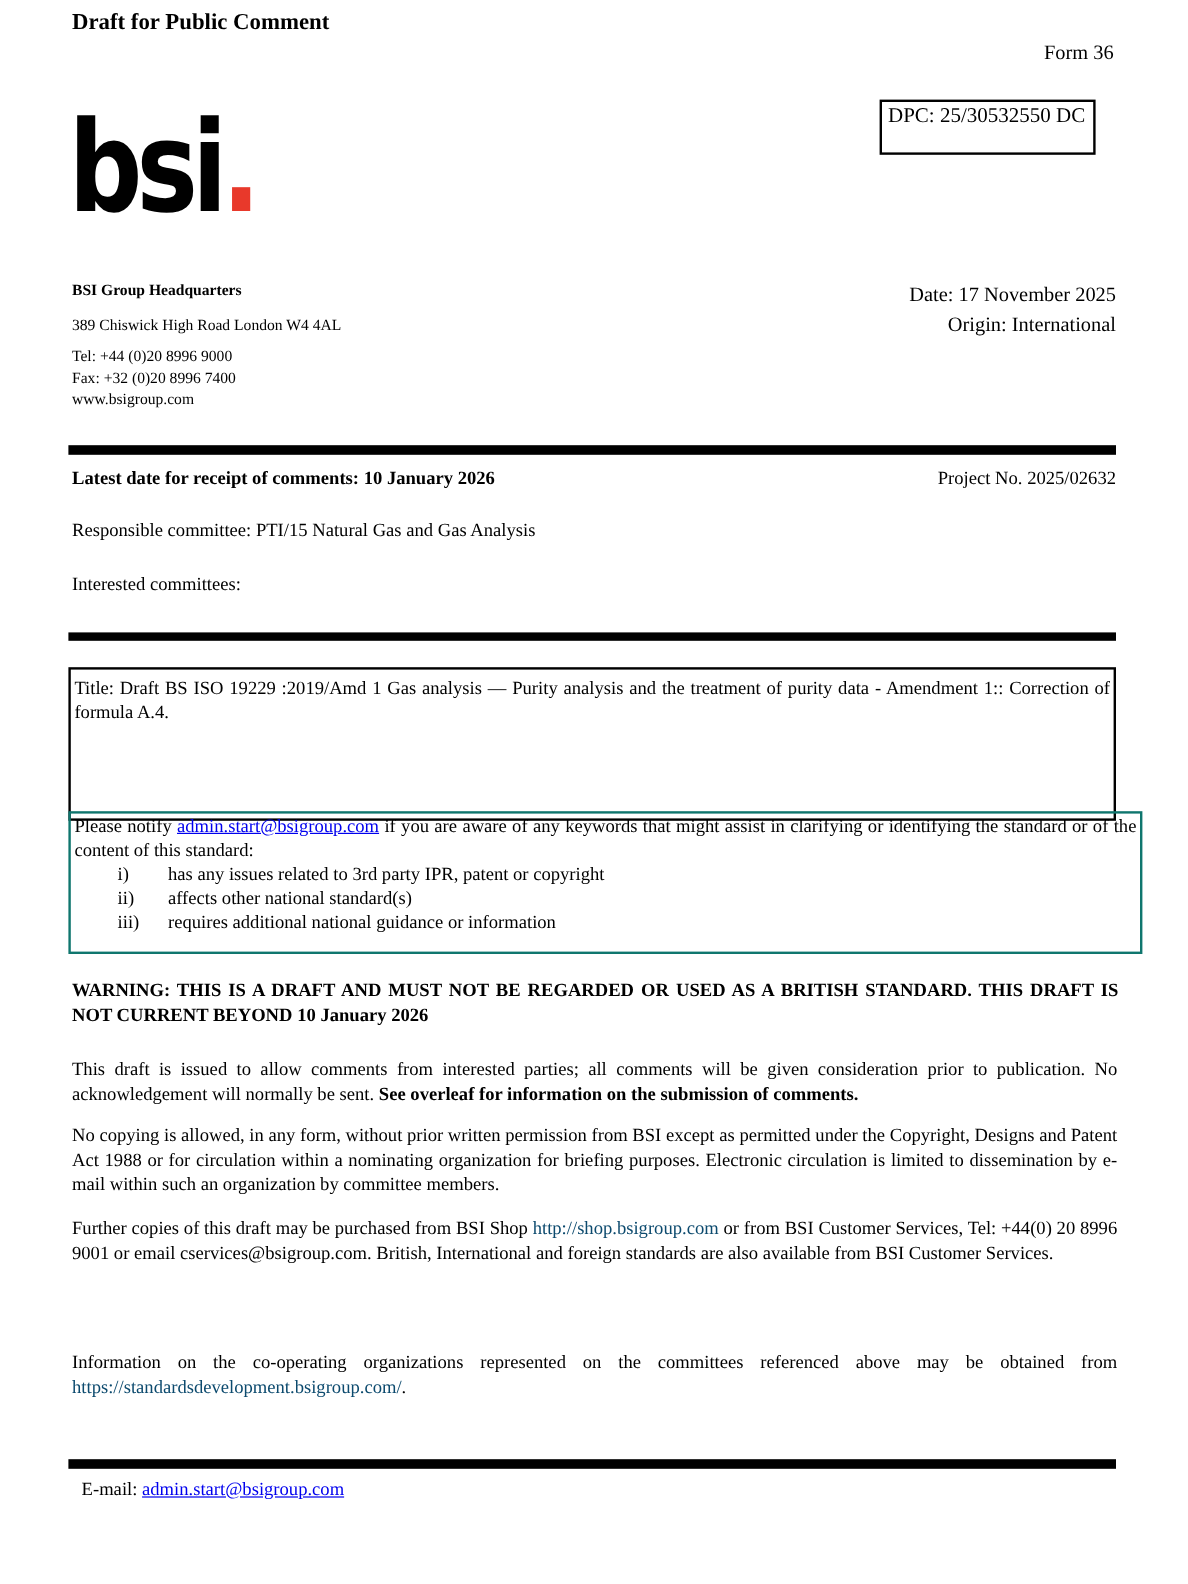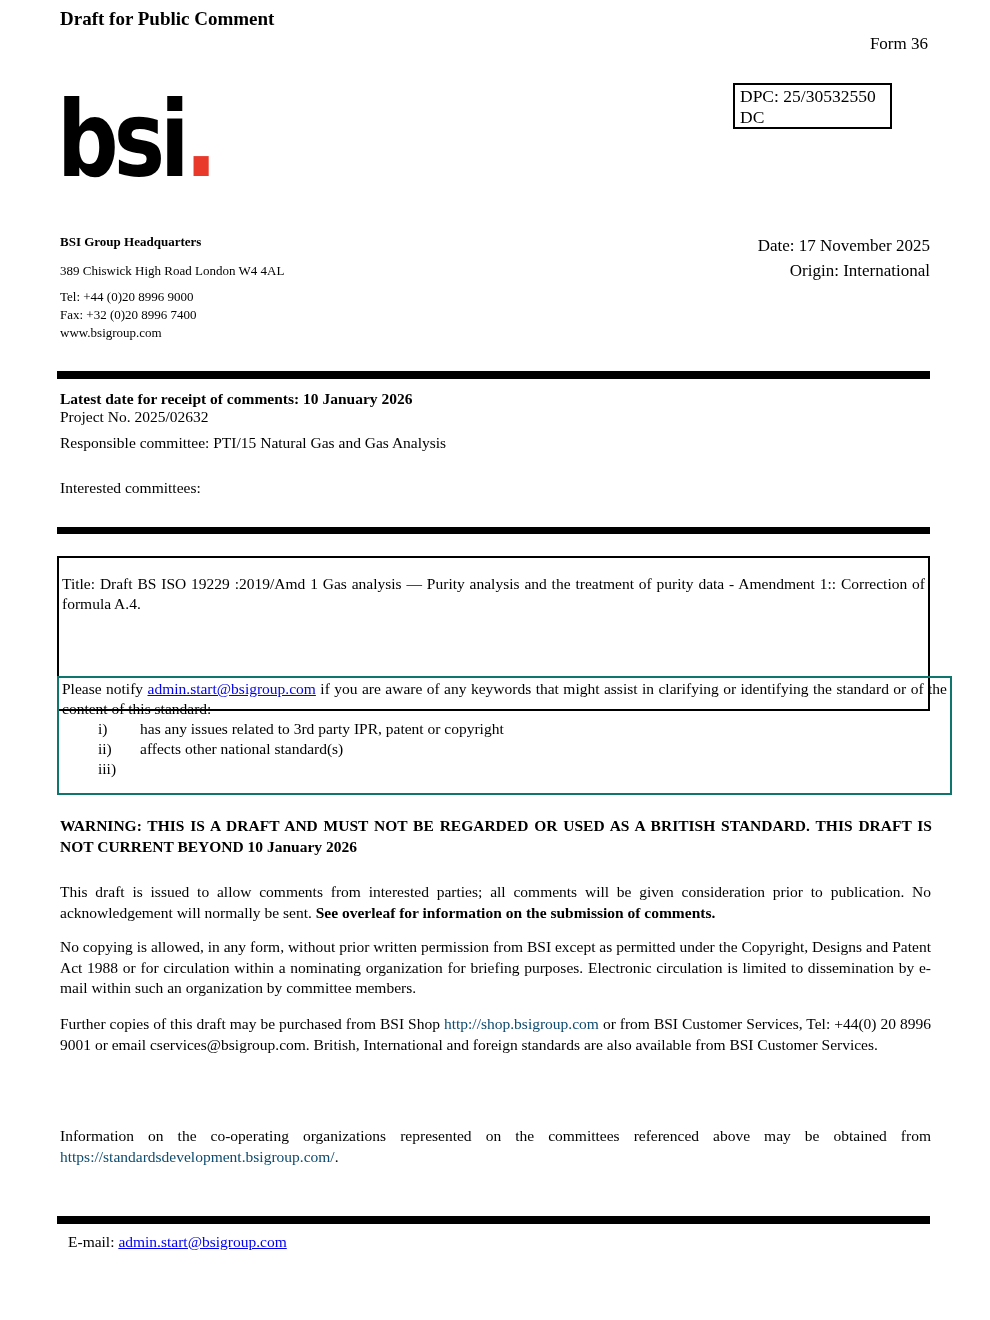--- a/index.html
+++ b/index.html
@@ -7,21 +7,21 @@
   body {
     width: 990px; height: 1320px; position: relative;
     font-family: "Liberation Serif", "DejaVu Serif", serif;
     color: #000000; font-size: 15.5px;
   }
   .abs { position: absolute; }
 
   .draft-heading { left: 60px; top: 8px; font-size: 19px; font-weight: bold; }
   .form-no { right: 62px; top: 34px; font-size: 17px; }
   .dpc-box {
-    left: 733px; top: 83px; width: 159px; height: 46px;
+    left: 733px; top: 83px; width: 180px; height: 46px;
     border: 2px solid #000; padding: 1px 5px; font-size: 17.5px;
   }
 
   .logo {
     left: 57px; top: 88px; font-family: "DejaVu Sans", sans-serif;
     font-size: 105px; font-weight: bold; line-height: 1; letter-spacing: -6px;
     transform: scaleX(0.82); transform-origin: left top; white-space: nowrap;
   }
   .logo .dot { color: #E8392B; letter-spacing: 0; }
 
@@ -29,29 +29,29 @@
   .contact .c-head { font-weight: bold; margin-bottom: 11px; }
   .contact .c-street { margin-bottom: 8px; }
 
   .meta-right { right: 60px; top: 233px; text-align: right; font-size: 17px; line-height: 25px; }
 
   .bar { left: 57px; width: 873px; background: #000; }
   .bar1 { top: 371px; height: 8px; }
   .bar2 { top: 527px; height: 7px; }
   .bar3 { top: 1216px; height: 8px; }
 
-  .latest-row { left: 60px; width: 870px; top: 390px; display: flex; justify-content: space-between; flex-direction: column; }
+  .latest-row { left: 60px; width: 870px; top: 390px; display: flex; justify-content: space-between; }
   .latest-row .lbl { font-weight: bold; }
 
   .responsible { left: 60px; top: 434px; }
   .interested { left: 60px; top: 479px; }
 
   .titlebox {
-    left: 57px; top: 556px; width: 873px; height: 155px;
-    border: 2px solid #000; padding: 16px 3px;
+    left: 57px; top: 556px; width: 873px; height: 128px;
+    border: 2px solid #000; padding: 6px 3px;
     line-height: 20px; text-align: justify;
   }
   .notifybox {
     left: 57px; top: 676px; width: 895px; height: 119px;
     border: 2px solid #0f766e; padding: 1px 3px; line-height: 20px;
   }
   .notify-intro { text-align: justify; }
   .nitem { display: flex; }
   .nitem .nlabel { margin-left: 36px; width: 42px; flex: none; }
 
@@ -116,20 +116,21 @@
     <div class="nitem">
       <span class="nlabel">i)</span>
       <span>has any issues related to 3rd party IPR, patent or copyright</span>
     </div>
     <div class="nitem">
       <span class="nlabel">ii)</span>
       <span>affects other national standard(s)</span>
     </div>
     <div class="nitem">
       <span class="nlabel">iii)</span>
+      <span>requires additional national guidance or information</span>
     </div>
   </div>
 </div>
 
 <div class="abs warning">WARNING: THIS IS A DRAFT AND MUST NOT BE REGARDED OR USED AS A BRITISH STANDARD. THIS DRAFT IS NOT CURRENT BEYOND 10 January 2026</div>
 
 <div class="abs para p1"><span>This draft is issued to allow comments from interested parties; all comments will be given consideration prior to publication. No acknowledgement will normally be sent. </span><span class="seg-b">See overleaf for information on the submission of comments.</span></div>
 <div class="abs para p2">No copying is allowed, in any form, without prior written permission from BSI except as permitted under the Copyright, Designs and Patent Act 1988 or for circulation within a nominating organization for briefing purposes. Electronic circulation is limited to dissemination by e-mail within such an organization by committee members.</div>
 <div class="abs para p3"><span>Further copies of this draft may be purchased from BSI Shop </span><span class="seg-link">http://shop.bsigroup.com</span><span> or from BSI Customer Services, Tel: +44(0) 20 8996 9001 or email cservices@bsigroup.com. British, International and foreign standards are also available from BSI Customer Services.</span></div>
 <div class="abs para p4"><span>Information on the co-operating organizations represented on the committees referenced above may be obtained from </span><span class="seg-link">https://standardsdevelopment.bsigroup.com/</span><span>.</span></div>

